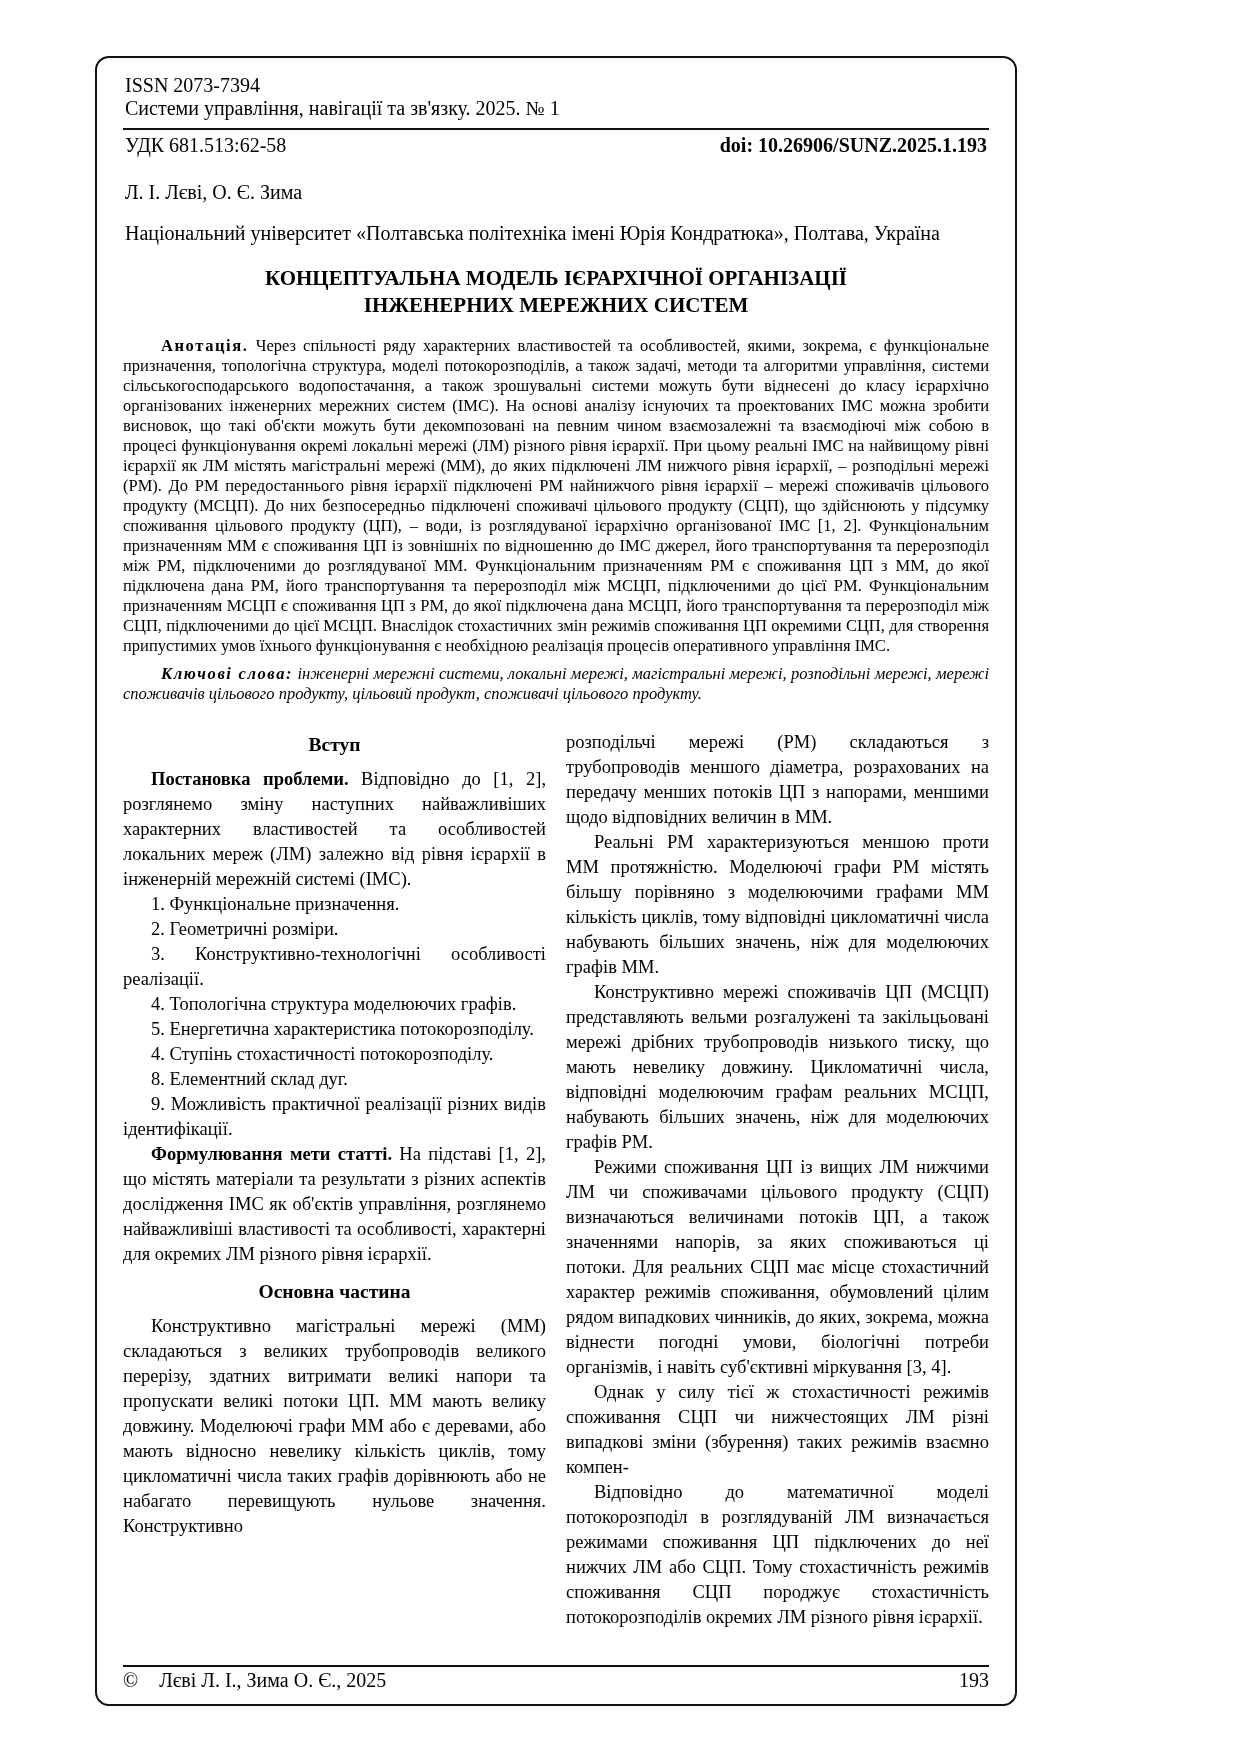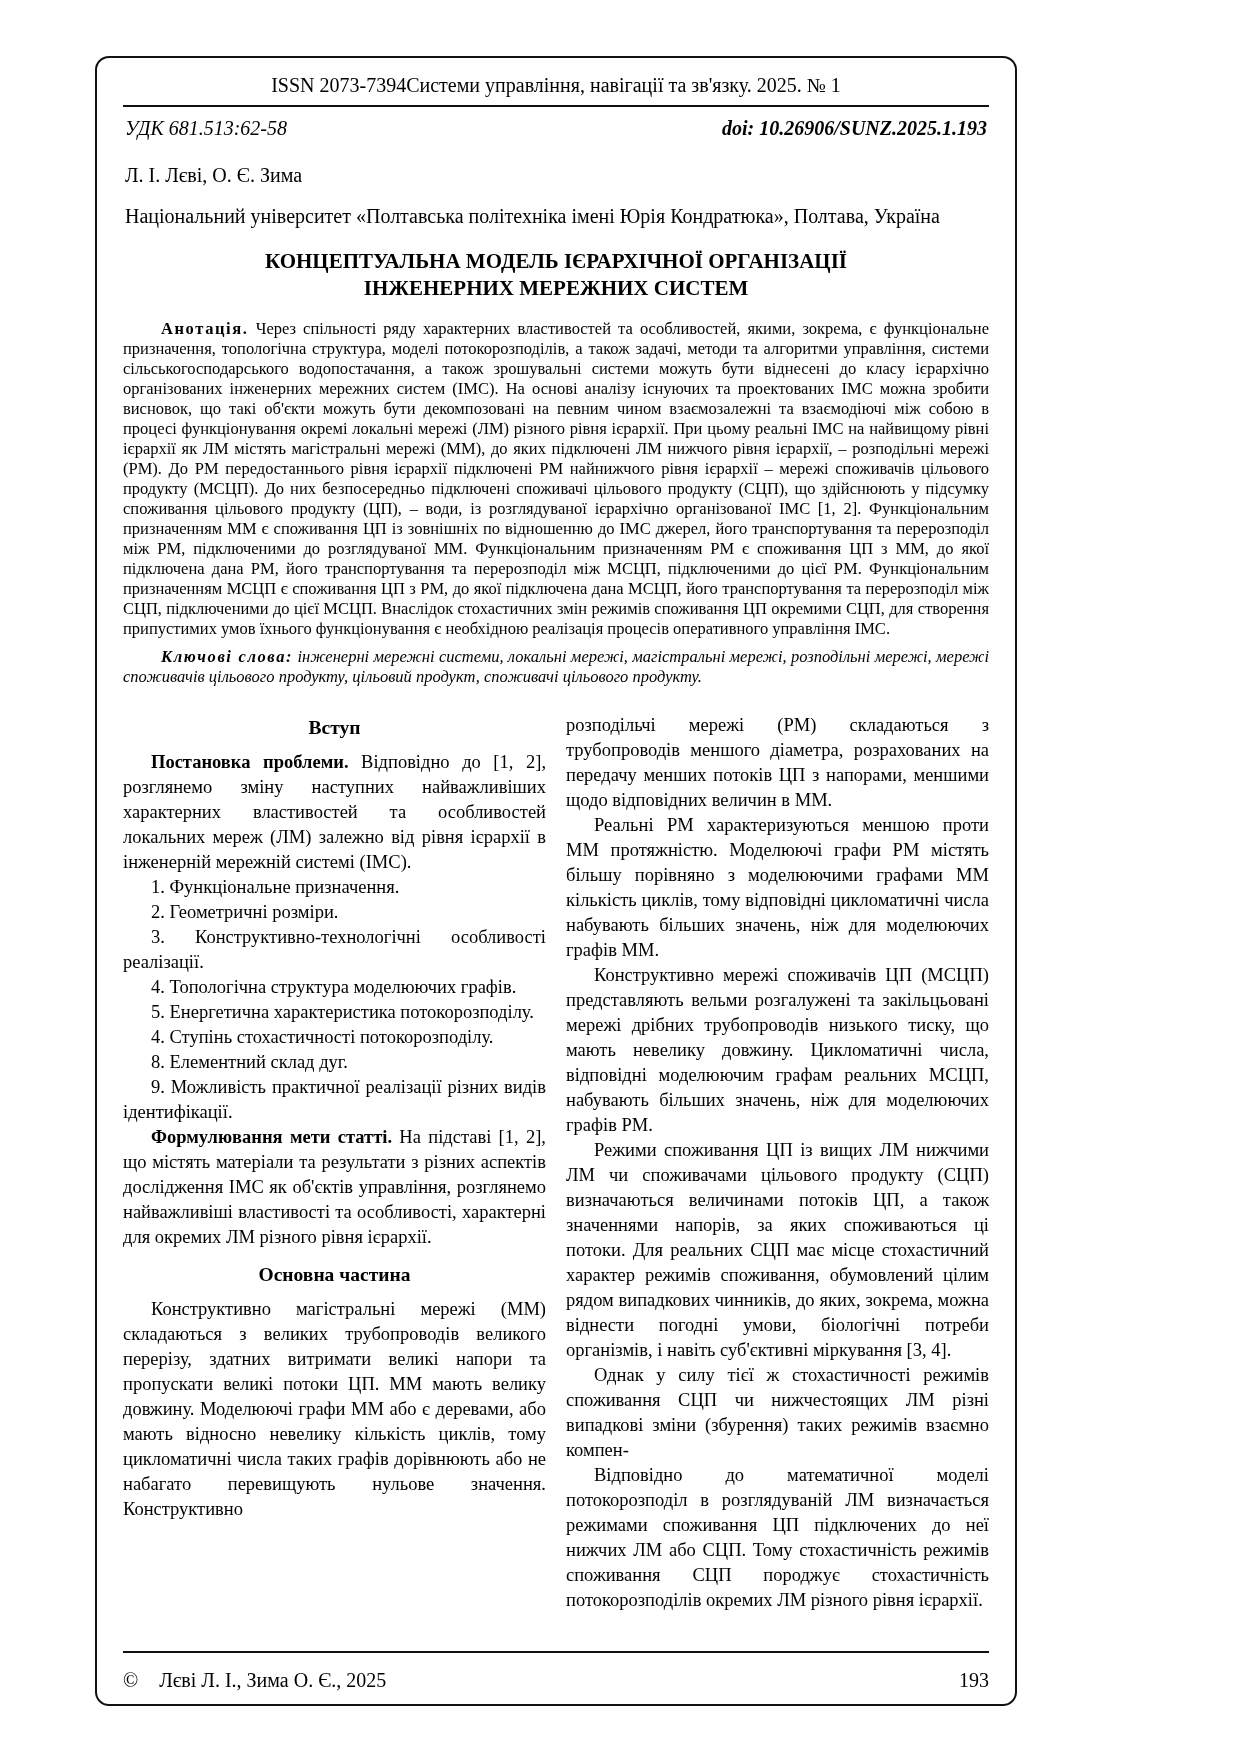--- a/index.html
+++ b/index.html
@@ -22,34 +22,34 @@
     border: 2px solid #111111;
     border-radius: 14px;
     padding: 14px 26px;
   }
   .header-row {
     display: flex;
     justify-content: center;
     align-items: baseline;
     font-size: 20px;
     padding: 2px 2px 8px 2px;
+    flex-direction: column;
   }
   .rule {
     border: none;
     border-top: 2px solid #111111;
     height: 0;
   }
   .meta-row {
     display: flex;
     justify-content: space-between;
     align-items: baseline;
     font-size: 20px;
-    margin-top: 10px;
+    margin-top: 4px;
     padding: 0 2px;
-    font-style: italic;
   }
   .doi { font-weight: bold; }
   .authors { font-size: 20px; margin-top: 24px; padding-left: 2px; }
   .affiliation { font-size: 20px; margin-top: 18px; padding-left: 2px; }
   .paper-title {
     margin-top: 20px;
     text-align: center;
     font-weight: bold;
     font-size: 21px;
     line-height: 1.3;
@@ -90,21 +90,21 @@
   }
   .col-heading.mt { margin-top: 12px; }
   .body-p { text-indent: 28px; }
   .body-p.no-indent { text-indent: 0; }
   .frame-footer {
     position: absolute;
     left: 26px;
     right: 26px;
     bottom: 12px;
     border-top: 2px solid #111111;
-    padding-top: 16px;
+    padding-top: 2px;
     display: flex;
     justify-content: space-between;
     align-items: baseline;
     font-size: 20px;
   }
   .copyright-symbol { margin-right: 16px; }
 </style>
 </head>
 <body>
 

